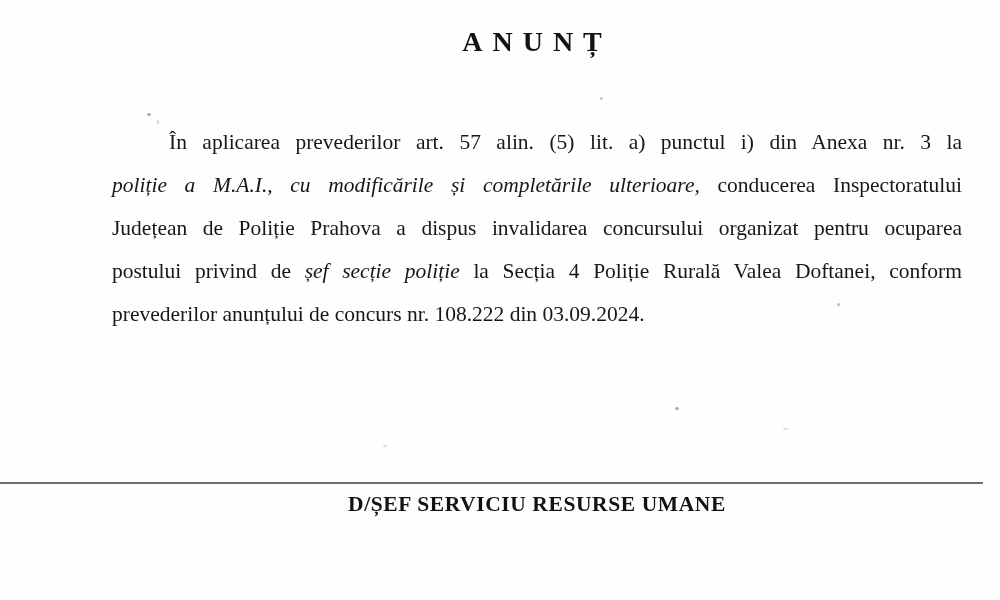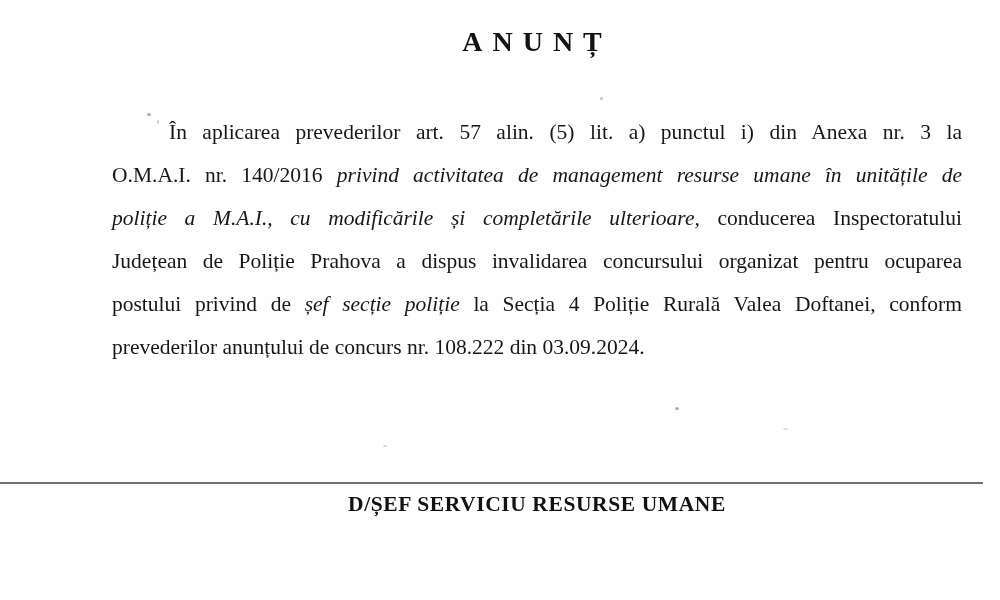--- a/index.html
+++ b/index.html
@@ -23,21 +23,21 @@
     left: 112px;
     width: 850px;
     text-align: center;
     font-size: 28px;
     font-weight: 700;
     letter-spacing: 10px;
     color: #121212;
   }
   .paragraph {
     position: absolute;
-    top: 111px;
+    top: 121px;
     left: 112px;
     width: 850px;
     font-size: 21.5px;
     line-height: 43px;
   }
   .line {
     display: block;
     text-align: justify;
     text-align-last: justify;
     -moz-text-align-last: justify;
@@ -88,21 +88,20 @@
 </style>
 </head>
 <body>
 
 <div class="page">
 
   <div class="doc-title">ANUNȚ</div>
 
   <div class="paragraph">
     <div class="line indented"><span>În aplicarea prevederilor art. 57 alin. (5) lit. a) punctul i) din Anexa nr. 3 la</span></div>
-    <div class="line"><span>O.M.A.I. nr. 140/2016 </span><span class="seg-italic">privind activitatea de management resurse umane în unitățile de</span></div>
     <div class="line"><span class="seg-italic">poliție a M.A.I., cu modificările și completările ulterioare,</span><span> conducerea Inspectoratului</span></div>
     <div class="line"><span>Județean de Poliție Prahova a dispus invalidarea concursului organizat pentru ocuparea</span></div>
     <div class="line"><span>postului privind de </span><span class="seg-italic">șef secție poliție</span><span> la Secția 4 Poliție Rurală Valea Doftanei, conform</span></div>
     <div class="line last"><span>prevederilor anunțului de concurs nr. 108.222 din 03.09.2024.</span></div>
   </div>
 
   <div class="divider-rule"></div>
 
   <div class="signature">D/ȘEF SERVICIU RESURSE UMANE</div>
 

